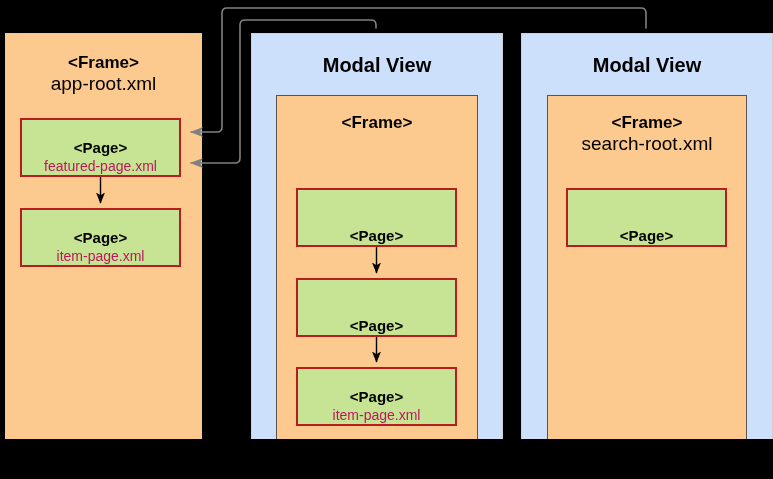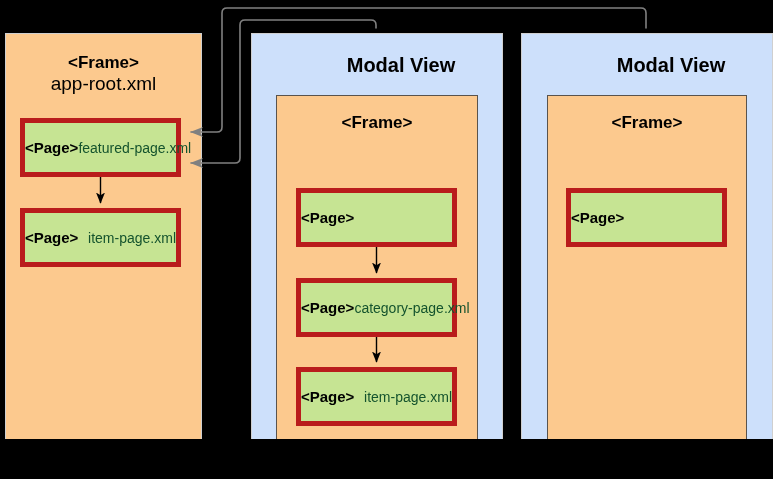--- a/index.html
+++ b/index.html
@@ -30,35 +30,36 @@
   .inner-frame {
     position: absolute;
     box-sizing: border-box;
     background: #fcc98e;
     border: 1px solid #59534d;
   }
   .node {
     position: absolute;
     box-sizing: border-box;
     background: #c6e493;
-    border: 5px solid #b91c1c;
+    border: 2px solid #b91c1c;
     display: flex;
+    flex-direction: column;
     align-items: center;
-    justify-content: space-between;
+    justify-content: flex-end;
   }
   .node .node-type {
     font-size: 15px;
     font-weight: bold;
     color: #000000;
     line-height: 19px;
     white-space: nowrap;
   }
   .node .node-file {
     font-size: 14px;
-    color: #14532d;
+    color: #be185d;
     line-height: 18px;
     white-space: nowrap;
   }
   .frame-title {
     position: absolute;
     text-align: center;
     color: #000000;
     white-space: nowrap;
   }
   .frame-title .ft-type {
@@ -73,21 +74,20 @@
     display: block;
   }
   .panel-heading {
     position: absolute;
     text-align: center;
     font-size: 20px;
     font-weight: bold;
     color: #000000;
     line-height: 26px;
     white-space: nowrap;
-    padding-left: 24px;
   }
   svg.overlay {
     position: absolute;
     left: 0;
     top: 0;
     width: 773px;
     height: 479px;
     pointer-events: none;
   }
 </style>
@@ -125,38 +125,38 @@
   <div class="frame-title" style="left:276px; top:112px; width:202px;">
     <span class="ft-type">&lt;Frame&gt;</span>
   </div>
 
   <div class="node" style="left:296px; top:188px; width:161px; height:59px;">
     <span class="node-type">&lt;Page&gt;</span>
   </div>
 
   <div class="node" style="left:296px; top:278px; width:161px; height:59px;">
     <span class="node-type">&lt;Page&gt;</span>
-    <span class="node-file">category-page.xml</span>
   </div>
 
   <div class="node" style="left:296px; top:367px; width:161px; height:59px;">
     <span class="node-type">&lt;Page&gt;</span>
     <span class="node-file">item-page.xml</span>
   </div>
 
   <div class="panel panel-blue" style="left:521px; top:33px; width:252px; height:441px;">
   </div>
 
   <div class="panel-heading" style="left:521px; top:52px; width:252px;">Modal View</div>
 
   <div class="inner-frame" style="left:547px; top:95px; width:200px; height:353px;">
   </div>
 
   <div class="frame-title" style="left:547px; top:112px; width:200px;">
     <span class="ft-type">&lt;Frame&gt;</span>
+    <span class="ft-file">search-root.xml</span>
   </div>
 
   <div class="node" style="left:566px; top:188px; width:161px; height:59px;">
     <span class="node-type">&lt;Page&gt;</span>
   </div>
 
   <svg class="overlay" viewBox="0 0 773 479" xmlns="http://www.w3.org/2000/svg">
     <defs>
       <marker id="arrow-black" markerWidth="9" markerHeight="9" refX="7.5" refY="3.2" orient="auto" markerUnits="strokeWidth">
         <path d="M0,0 L8,3.2 L0,6.4 L1.9,3.2 z" fill="#000000"></path>

